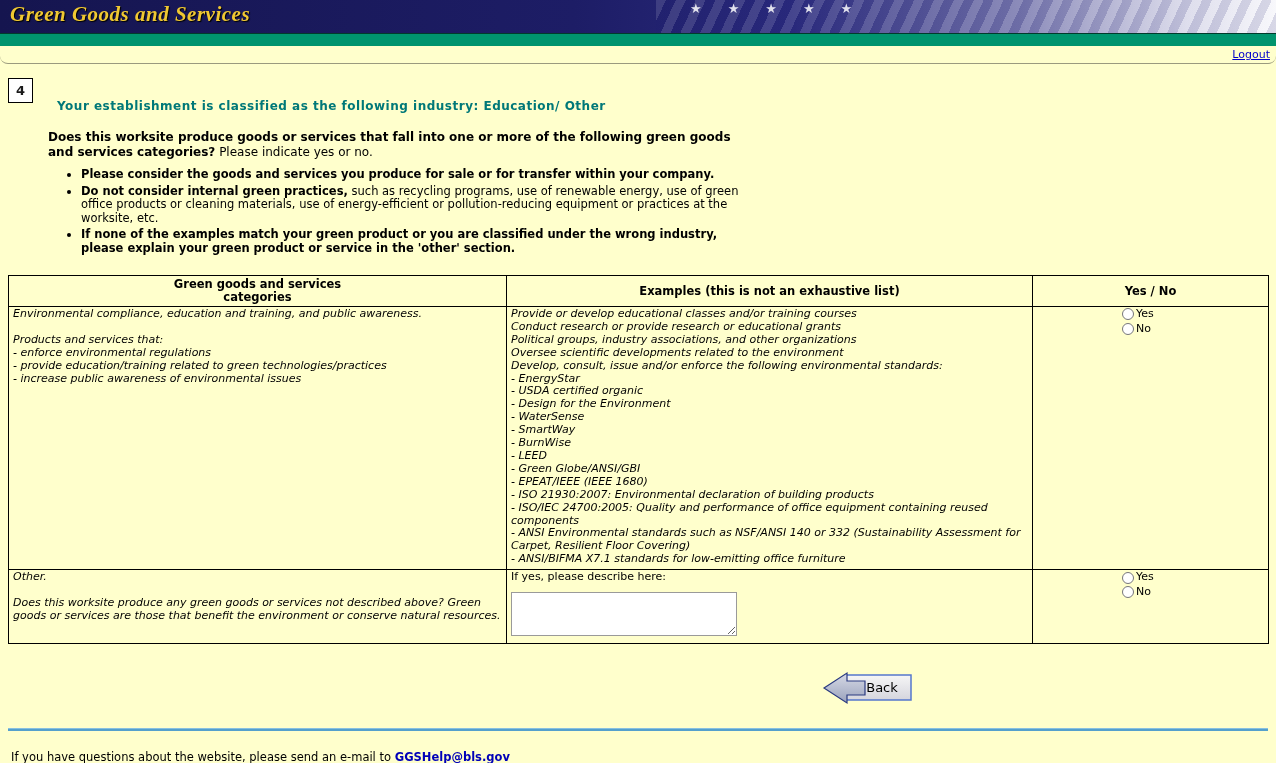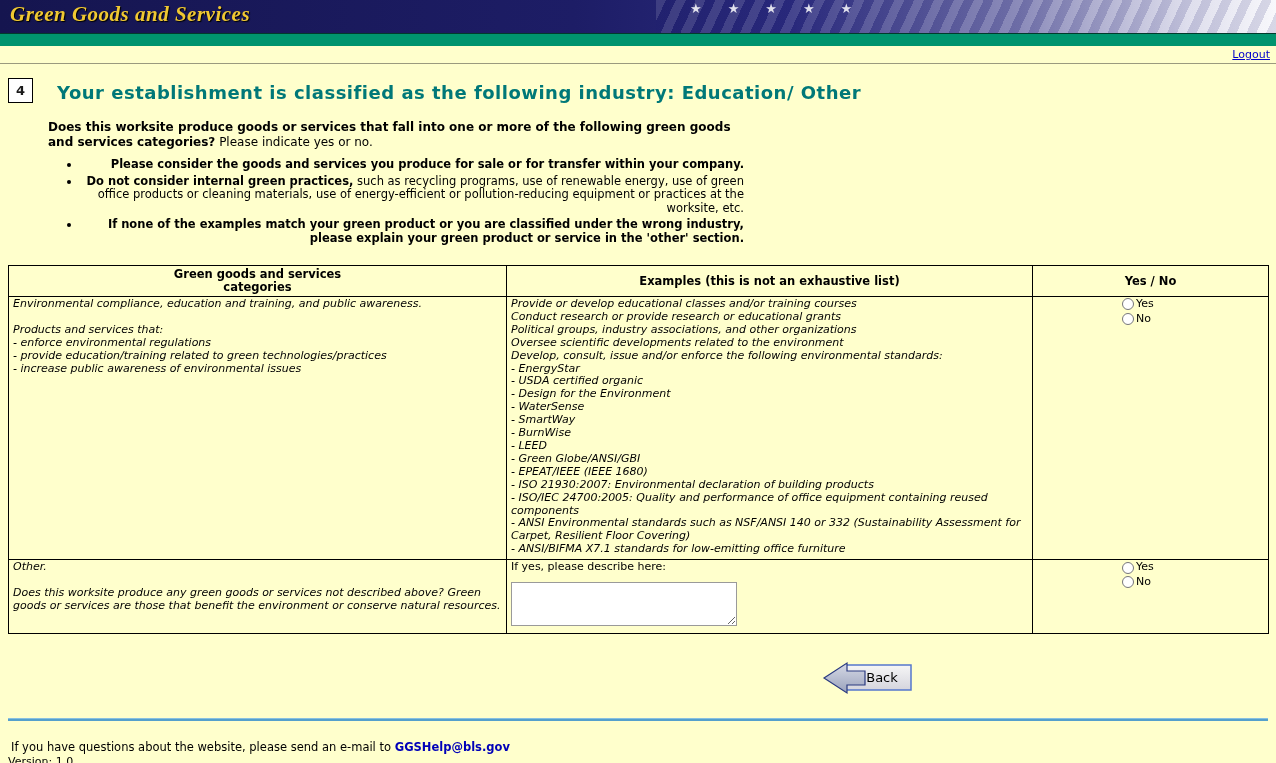--- a/index.html
+++ b/index.html
@@ -32,42 +32,42 @@
     font-size: 21px; color: #F0C832;
     text-shadow: 1px 1px 1px #000;
     letter-spacing: .5px;
   }
 
   .teal-bar { height: 13px; background: #00946e; border-top: 1px solid #003b2c; }
 
   .logout-bar {
     height: 18px; background: #FFFFCC;
     text-align: right; padding: 2px 6px 0 0;
-    font-size: 11px; border-bottom: 1px solid #9a9a7e;
+    font-size: 11px; border-bottom: 1px solid #9a9a7e; border-radius: 8px;
   }
   .logout-bar a { color: #0000CC; text-decoration: underline; }
 
   
   .content { padding: 10px 8px 0 8px; }
 
   .q-head { display: flex; align-items: flex-start; margin-top: 4px; }
   .q-num {
     width: 25px; height: 25px; background: #fff;
     border: 1px solid #000; display: flex; align-items: center; justify-content: center;
     font-size: 13px; font-weight: bold; color: #1a1a1a;
   }
   .q-title {
-    margin: 4px 0 0 24px;
-    color: #007878; font-size: 18px; font-weight: bold;
+    margin: 21px 0 0 24px;
+    color: #007878; font-size: 12px; font-weight: bold;
     letter-spacing: .5px;
   }
 
   .prompt { margin: 17px 0 0 40px; width: 705px; font-size: 12px; line-height: 14.5px; }
   .bullets { margin: 9px 0 0 58px; padding-left: 15px; width: 678px; font-size: 11.5px; line-height: 13.5px; }
-  .bullets li { margin-bottom: 3px; text-align: right; }
+  .bullets li { margin-bottom: 3px; }
 
   
   table.ggs {
     margin-top: 20px; width: 1260px;
     border-collapse: collapse; table-layout: fixed;
     background: #FFFFCC;
   }
   table.ggs th, table.ggs td { border: 1px solid #000; }
   table.ggs th {
     font-size: 11.5px; font-weight: bold; text-align: center;

